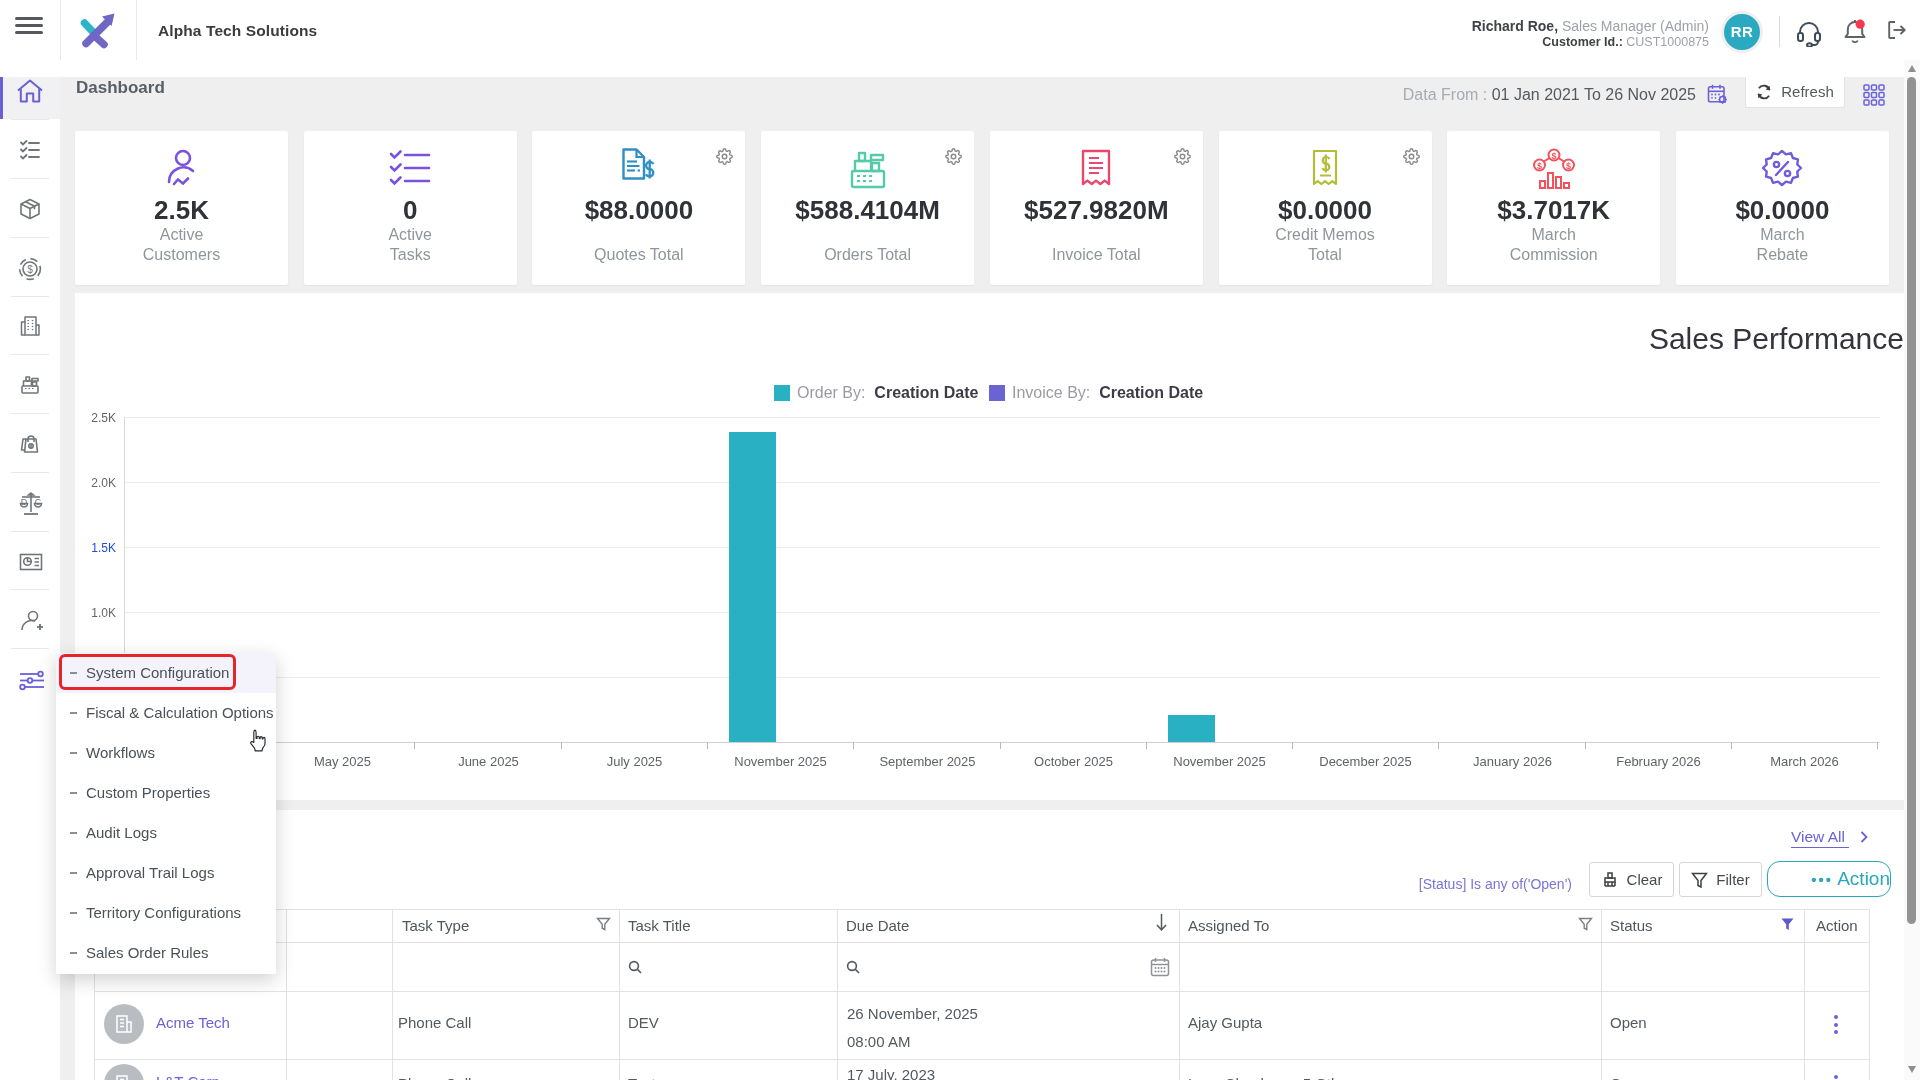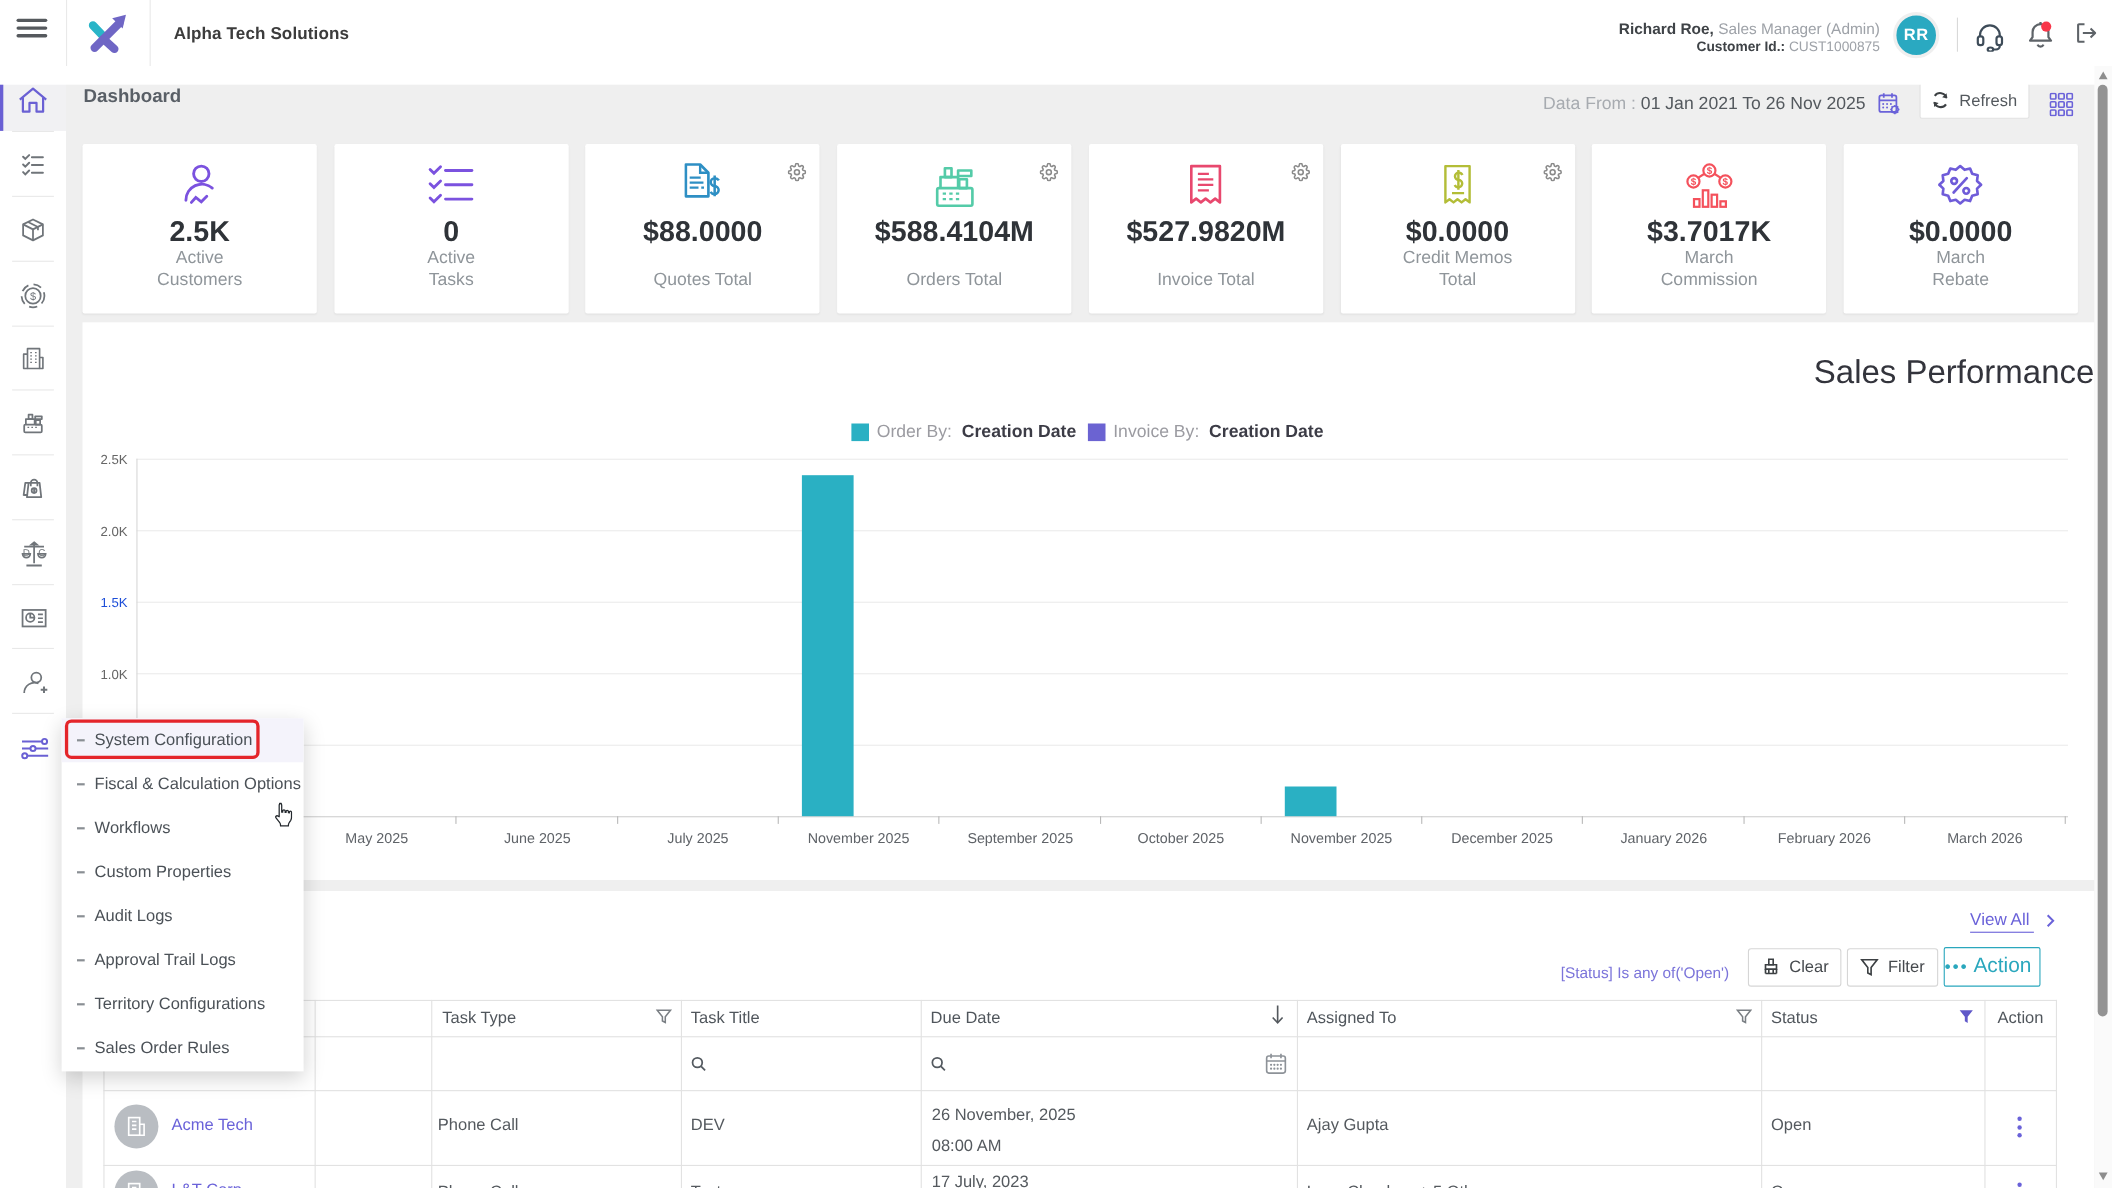--- a/index.html
+++ b/index.html
@@ -459,21 +459,21 @@
 <div class="abs" style="left:1589px;top:862px;width:85px;height:35px;background:#fff;border:1px solid #d6d6d6;border-radius:3px;font-size:15px;color:#45494d;text-align:center;line-height:33px;">
 <svg style="vertical-align:-4px;margin-right:8px;" width="18" height="18" viewBox="0 0 18 18" fill="none" stroke="#3c4043" stroke-width="1.5">
         <path d="M7 2 h4 v5 h-4 Z"></path>
         <path d="M4 7 h10 v4 h-10 Z"></path>
         <path d="M4 11 v4 M7 11 v4 M11 11 v4 M14 11 v4 M4 15 h10"></path>
       </svg>Clear</div>
 <div class="abs" style="left:1679px;top:862px;width:83px;height:35px;background:#fff;border:1px solid #d6d6d6;border-radius:3px;font-size:15px;color:#45494d;text-align:center;line-height:33px;">
 <svg style="vertical-align:-4px;margin-right:8px;" width="17" height="17" viewBox="0 0 17 17" fill="none" stroke="#3c4043" stroke-width="1.5">
         <path d="M1.5 1.5 h14 l-5.5 7 v6.5 l-3-1.5 v-5 Z"></path>
       </svg>Filter</div>
-<div class="abs" style="left:1767px;top:861px;width:88px;height:36px;background:#fff;border:1.5px solid #2aa7bd;border-radius:2px;font-size:19px;color:#2aa7bd;text-align:left;line-height:33px;">
+<div class="abs" style="left:1767px;top:861px;width:124px;height:36px;background:#fff;border:1.5px solid #2aa7bd;border-radius:13px;font-size:19px;color:#2aa7bd;text-align:right;line-height:33px;">
 <span style="letter-spacing:2px;font-size:15px;font-weight:bold;">•••</span> Action</div>
 
 <div id="table">
   <div class="hline" style="top:909px;"></div>
   <div class="hline" style="top:942px;"></div>
   <div class="hline" style="top:991px;"></div>
   <div class="hline" style="top:1059px;"></div>
   <div class="vline" style="left:94px;"></div>
   <div class="vline" style="left:286px;"></div>
   <div class="vline" style="left:392px;"></div>

